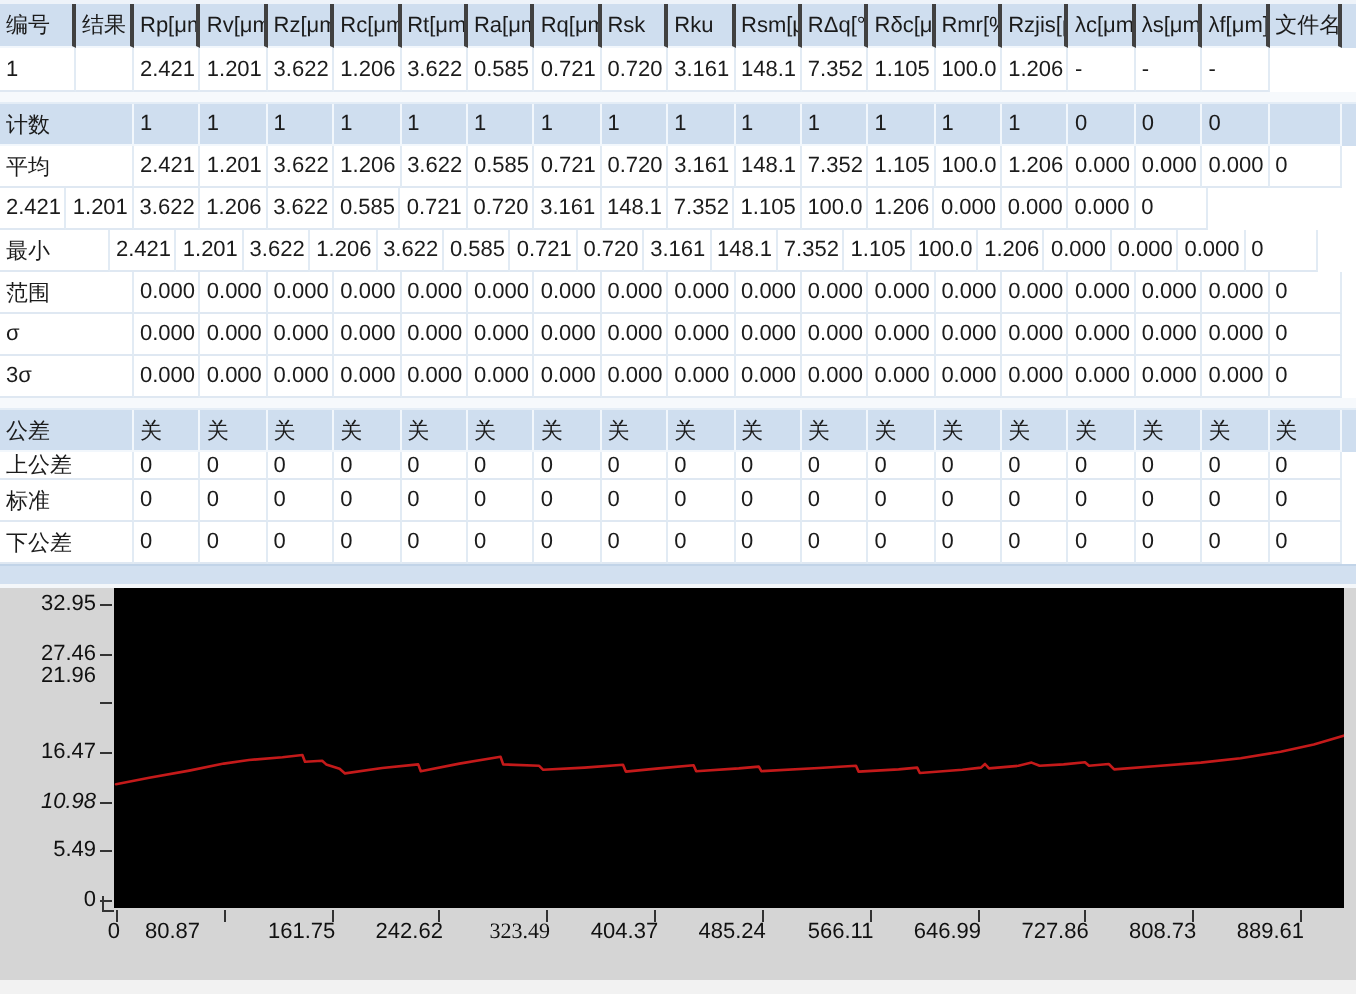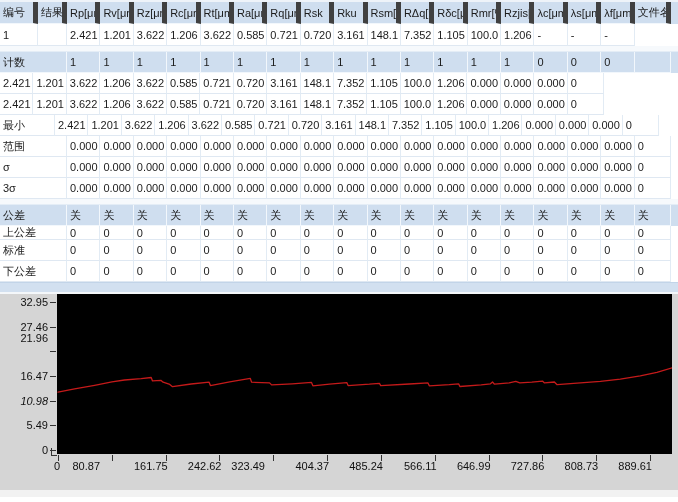--- a/index.html
+++ b/index.html
@@ -1,21 +1,21 @@
 <!DOCTYPE html>
 <html><head>
 <meta charset="utf-8">
 <style>
   *{margin:0;padding:0;box-sizing:border-box}
   html,body{width:678px;height:502px;overflow:hidden}
   body{font-family:"Liberation Sans","DejaVu Sans",sans-serif;background:#ffffff;color:#1b1b1b}
   #tbl{width:678px;background:#fff;border-top:2px solid #eef3f9}
   .row{display:flex;width:678px}
   .cell{flex:0 0 auto;font-size:11px;padding:0 3px;white-space:nowrap;overflow:hidden;display:flex;align-items:center}
-  .hc{background:#cfdeef;border-right:5px solid #404040;border-bottom:1px solid #f2f7fc}
+  .hc{background:#cfdeef;border-right:2px solid #404040;border-bottom:1px solid #f2f7fc}
   .bc{background:#cfdeef;border-right:1px solid #f2f7fc;border-bottom:1px solid #f2f7fc}
   .dc{background:#ffffff;border-right:1px solid #e2ebf4;border-bottom:1px solid #dfe8f2}
   .lc{background:#ffffff;border-right:1px solid #e2ebf4;border-bottom:1px solid #dfe8f2}
   .gap{background:#f6f9fc;border-bottom:1px solid #e4edf6}
   .band{background:#d2e0f0;border-top:1px solid #c2d4e8;border-bottom:2px solid #f4f7fa}
   .bluebg{background:#cfdeef}
   #chart{position:relative;width:678px;height:203px;background:#d5d5d5}
   #plot{position:absolute;left:57px;top:0;width:615px;height:160px;background:#000}
   #plot svg{position:absolute;left:0;top:0}
   .yl{position:absolute;width:46px;text-align:right;font-size:11px;color:#111;left:2px}
@@ -89,20 +89,21 @@
       <div class="cell bc" style="width: 33.4px;">1</div>
       <div class="cell bc" style="width: 33.4px;">1</div>
       <div class="cell bc" style="width: 33.4px;">1</div>
       <div class="cell bc" style="width: 33.4px;">1</div>
       <div class="cell bc" style="width: 33.4px;">0</div>
       <div class="cell bc" style="width: 33.4px;">0</div>
       <div class="cell bc" style="width: 33.4px;">0</div>
       <div class="cell bc" style="width: 36px;"></div>
     </div>
     <div class="row" style="height: 21px;">
+      <div class="cell lc" style="width: 67px;">平均</div>
       <div class="cell dc" style="width: 33.4px;">2.421</div>
       <div class="cell dc" style="width: 33.4px;">1.201</div>
       <div class="cell dc" style="width: 33.4px;">3.622</div>
       <div class="cell dc" style="width: 33.4px;">1.206</div>
       <div class="cell dc" style="width: 33.4px;">3.622</div>
       <div class="cell dc" style="width: 33.4px;">0.585</div>
       <div class="cell dc" style="width: 33.4px;">0.721</div>
       <div class="cell dc" style="width: 33.4px;">0.720</div>
       <div class="cell dc" style="width: 33.4px;">3.161</div>
       <div class="cell dc" style="width: 33.4px;">148.1</div>
@@ -330,21 +331,21 @@
     <div class="yl" style="top: 150px;">0</div>
     <div class="yt" style="top: 156px;"></div>
     <div class="xl" style="left: 5px;">0</div>
     <div class="xt" style="left: 58px;"></div>
     <div class="xl" style="left: 45px;">80.87</div>
     <div class="xt" style="left: 111.816px;"></div>
     <div class="xl" style="left: 112.638px;">161.75</div>
     <div class="xt" style="left: 165.638px;"></div>
     <div class="xl" style="left: 166.454px;">242.62</div>
     <div class="xt" style="left: 219.454px;"></div>
-    <div class="xl" style="left: 210px;">323.49</div>
+    <div class="xl" style="left: 220px; font-family: Liberation Serif, serif;">323.49</div>
     <div class="xt" style="left: 273.27px;"></div>
     <div class="xl" style="left: 274.092px;">404.37</div>
     <div class="xt" style="left: 327.092px;"></div>
     <div class="xl" style="left: 327.908px;">485.24</div>
     <div class="xt" style="left: 380.908px;"></div>
     <div class="xl" style="left: 381.724px;">566.11</div>
     <div class="xt" style="left: 434.724px;"></div>
     <div class="xl" style="left: 435.546px;">646.99</div>
     <div class="xt" style="left: 488.546px;"></div>
     <div class="xl" style="left: 489.362px;">727.86</div>

